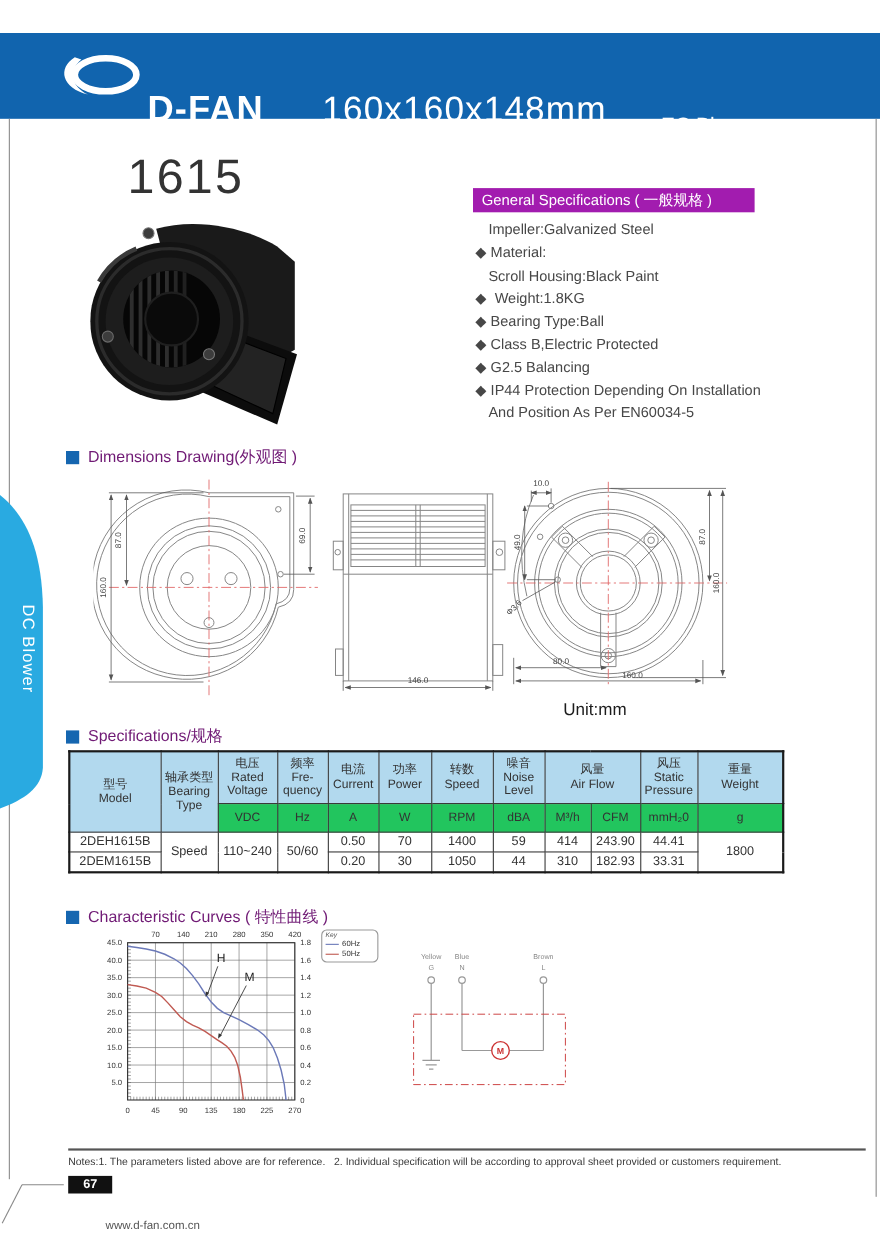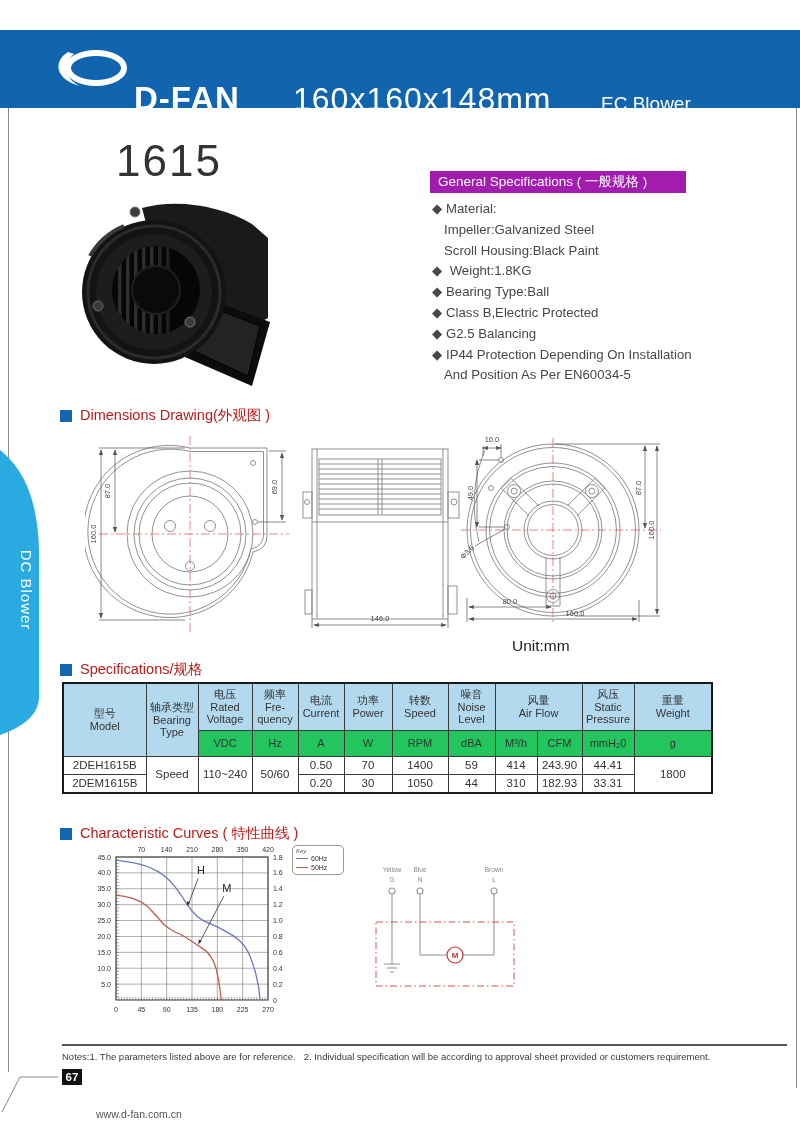--- a/index.html
+++ b/index.html
@@ -4,37 +4,37 @@
 <style>
   html,body{margin:0;padding:0;background:#fff;}
   .page{position:relative;width:800px;height:1131px;background:#fff;overflow:hidden;
         font-family:"Liberation Sans",sans-serif;color:#3d3d3d;}
   .abs{position:absolute;}
 
   
   .topbar{position:absolute;left:0;top:30px;width:800px;height:78px;background:#1164ae;}
   .brand{position:absolute;left:134px;top:50px;font-size:33px;font-weight:bold;color:#fff;letter-spacing:1px;}
   .size-text{position:absolute;left:293px;top:51px;font-size:32px;color:#fff;letter-spacing:1px;}
-  .ec-text{position:absolute;left:601px;top:63px;font-size:19px;color:#fff;}
+  .ec-text{position:absolute;left:601px;top:74px;font-size:19px;color:#fff;}
 
   
   .border-left{position:absolute;left:8px;top:108px;width:1px;height:964px;background:#8a8a8a;}
   .border-right{position:absolute;left:796px;top:108px;width:1px;height:980px;background:#8a8a8a;}
 
   .model-no{position:absolute;left:116px;top:136px;font-size:44px;color:#333;letter-spacing:2px;}
 
   
   .gs-title{position:absolute;left:430px;top:171px;width:256px;height:22px;background:#a21caf;color:#fff;
             font-size:13.5px;line-height:22px;padding-left:8px;box-sizing:border-box;}
   .gs-list{position:absolute;left:432px;top:199px;width:350px;font-size:13.2px;color:#474747;}
   .gs-line{height:20.8px;line-height:20.8px;white-space:nowrap;}
   .gs-line .blt{display:inline-block;width:14px;}
   .gs-line.cont{padding-left:12px;}
 
-  .sec-head{position:absolute;display:flex;align-items:center;gap:8px;font-size:14.5px;color:#b91c1c;}
+  .sec-head{position:absolute;display:flex;align-items:center;gap:8px;font-size:14.5px;color:#701a75;}
   .sec-sq{width:12px;height:12px;background:#1566b0;flex:0 0 auto;}
 
   .unit-label{position:absolute;left:512px;top:637px;font-size:15.5px;color:#1c1c1c;font-weight:500;}
 
   
   .spec-table{position:absolute;left:62px;top:682px;border-collapse:collapse;table-layout:fixed;
               border:2px solid #1a1a1a;font-size:11px;color:#333;}
   .spec-table td{border:1px solid #3a3a3a;text-align:center;vertical-align:middle;padding:0 1px;
                  white-space:pre-line;line-height:1.18;}
   .spec-table tr.h1 td{height:46px;background:#b2d9ee;}
@@ -44,21 +44,21 @@
   
   .legend{position:absolute;left:292px;top:845px;width:44px;border:1px solid #999;border-radius:5px;
           padding:2px 3px;background:#fff;}
   .legend .key{font-size:6px;color:#555;font-style:italic;}
   .legend .row{display:flex;align-items:center;gap:3px;font-size:7px;color:#333;line-height:9px;}
   .legend .sw{width:12px;height:0;border-top:1.6px solid;flex:0 0 auto;}
 
   
   .foot-rule{position:absolute;left:62px;top:1044px;width:725px;height:2px;background:#555;}
   .notes{position:absolute;left:62px;top:1051px;width:730px;font-size:9.5px;color:#3a3a3a;white-space:pre-wrap;}
-  .page-box{position:absolute;left:62px;top:1069px;width:20px;height:16px;background:#111;color:#fff;
+  .page-box{position:absolute;left:62px;top:1069px;width:40px;height:16px;background:#111;color:#fff;
             font-size:11.5px;font-weight:bold;text-align:center;line-height:16px;}
   .website{position:absolute;left:96px;top:1071px;font-size:10.5px;color:#555;margin-top:37px;}
 
   svg text{font-family:"Liberation Sans",sans-serif;}
   .dimtext{font-size:7.5px;fill:#444;}
   .tick{font-size:7px;fill:#333;}
   .ann{font-size:11px;fill:#222;}
 </style>
 </head>
 <body>
@@ -111,22 +111,22 @@
       <rect x="84" y="48" width="3.5" height="88" fill="#202020"></rect>
     </g>
     <circle cx="74" cy="92" r="24" fill="#0a0a0a" stroke="#1f1f1f" stroke-width="2"></circle>
     <circle cx="53" cy="14" r="5" fill="#3c3c3c" stroke="#777" stroke-width="1"></circle>
     <circle cx="16" cy="108" r="5" fill="#3c3c3c" stroke="#6a6a6a" stroke-width="1"></circle>
     <circle cx="108" cy="124" r="5" fill="#3c3c3c" stroke="#777" stroke-width="1"></circle>
   </svg>
 
   <div class="gs-title">General Specifications ( 一般规格 )</div>
   <div class="gs-list">
+    <div class="gs-line cont"><span>Impeller:Galvanized Steel</span></div>
     <div class="gs-line"><span class="blt">◆</span><span>Material:</span></div>
-    <div class="gs-line cont"><span>Impeller:Galvanized Steel</span></div>
     <div class="gs-line cont"><span>Scroll Housing:Black Paint</span></div>
     <div class="gs-line"><span class="blt">◆</span><span> Weight:1.8KG</span></div>
     <div class="gs-line"><span class="blt">◆</span><span>Bearing Type:Ball</span></div>
     <div class="gs-line"><span class="blt">◆</span><span>Class B,Electric Protected</span></div>
     <div class="gs-line"><span class="blt">◆</span><span>G2.5 Balancing</span></div>
     <div class="gs-line"><span class="blt">◆</span><span>IP44 Protection Depending On Installation</span></div>
     <div class="gs-line cont"><span>And Position As Per EN60034-5</span></div>
   </div>
 
   <div class="sec-head" style="left:60px;top:406px">

